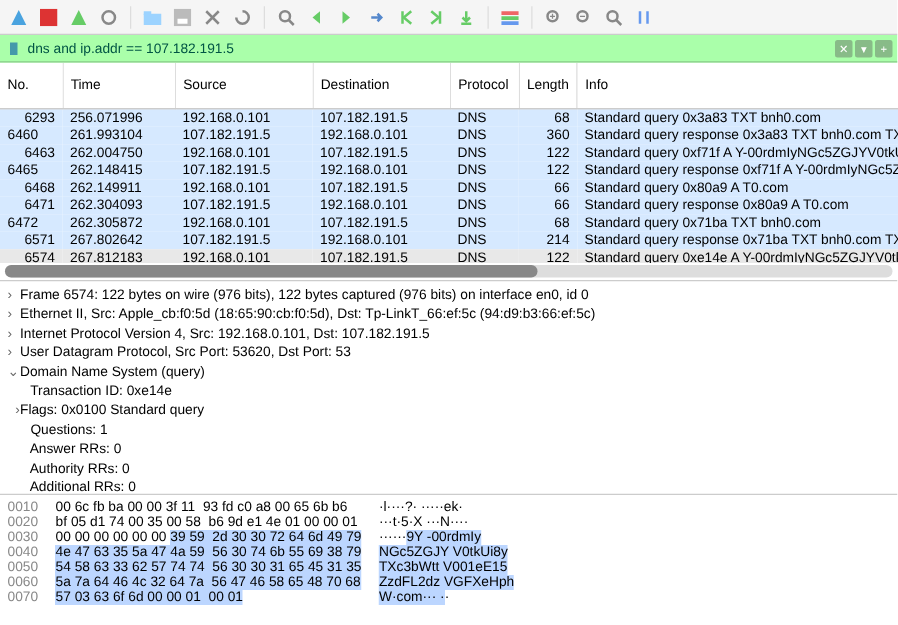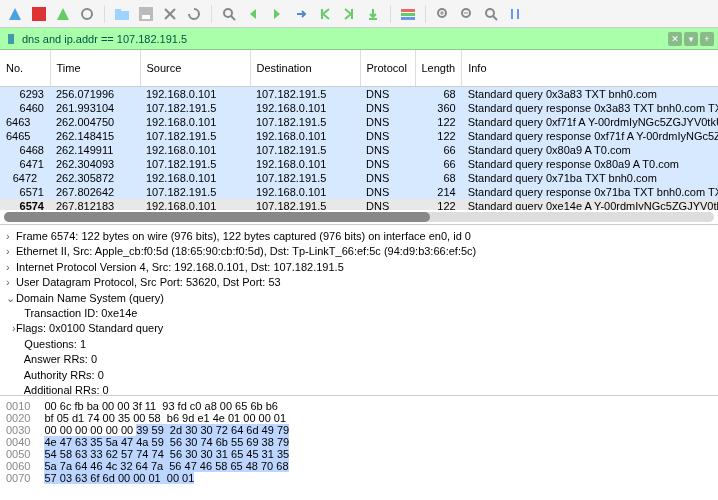--- a/index.html
+++ b/index.html
@@ -184,30 +184,30 @@
         <tr>
           <td style="text-align: right;">6293</td>
           <td>256.071996</td>
           <td>192.168.0.101</td>
           <td>107.182.191.5</td>
           <td>DNS</td>
           <td style="text-align: right;">68</td>
           <td>Standard query 0x3a83 TXT bnh0.com</td>
         </tr>
         <tr>
-          <td style="text-align: right; margin-top: 20px;">6460</td>
+          <td style="text-align: left; margin-top: 20px;">6460</td>
           <td>261.993104</td>
           <td>107.182.191.5</td>
           <td>192.168.0.101</td>
           <td>DNS</td>
           <td style="text-align: right;">360</td>
           <td>Standard query response 0x3a83 TXT bnh0.com TXT TXT</td>
         </tr>
         <tr>
-          <td style="text-align: left;">6463</td>
+          <td style="text-align: right;">6463</td>
           <td>262.004750</td>
           <td>192.168.0.101</td>
           <td>107.182.191.5</td>
           <td>DNS</td>
           <td style="text-align: right;">122</td>
           <td>Standard query 0xf71f A Y-00rdmIyNGc5ZGJYV0tkUi8yTX</td>
         </tr>
         <tr>
           <td style="text-align: left;">6465</td>
           <td>262.148415</td>
@@ -229,39 +229,39 @@
         <tr>
           <td style="text-align: right;">6471</td>
           <td>262.304093</td>
           <td>107.182.191.5</td>
           <td>192.168.0.101</td>
           <td>DNS</td>
           <td style="text-align: right;">66</td>
           <td>Standard query response 0x80a9 A T0.com</td>
         </tr>
         <tr>
-          <td style="text-align: center;">6472</td>
+          <td style="text-align: left;">6472</td>
           <td>262.305872</td>
           <td>192.168.0.101</td>
           <td>107.182.191.5</td>
           <td>DNS</td>
           <td style="text-align: right;">68</td>
           <td>Standard query 0x71ba TXT bnh0.com</td>
         </tr>
         <tr>
           <td style="text-align: right;">6571</td>
           <td>267.802642</td>
           <td>107.182.191.5</td>
           <td>192.168.0.101</td>
           <td>DNS</td>
           <td style="text-align: right;">214</td>
           <td>Standard query response 0x71ba TXT bnh0.com TXT TXT</td>
         </tr>
         <tr class="sel">
-          <td style="text-align: right; font-weight: bold;">6574</td>
+          <td style="text-align: right;">6574</td>
           <td>267.812183</td>
           <td>192.168.0.101</td>
           <td>107.182.191.5</td>
           <td>DNS</td>
           <td style="text-align: right;">122</td>
           <td>Standard query 0xe14e A Y-00rdmIyNGc5ZGJYV0tkUi8yTX</td>
         </tr>
         <tr>
           <td style="text-align: right;">6599</td>
           <td>267.965457</td>
@@ -310,13 +310,20 @@
 0050
 0060
 0070</div>
 <div class="hexcol" id="hexbytes">00 6c fb ba 00 00 3f 11  93 fd c0 a8 00 65 6b b6
 bf 05 d1 74 00 35 00 58  b6 9d e1 4e 01 00 00 01
 00 00 00 00 00 00 <span class="hl">39 59  2d 30 30 72 64 6d 49 79</span>
 <span class="hl">4e 47 63 35 5a 47 4a 59  56 30 74 6b 55 69 38 79</span>
 <span class="hl">54 58 63 33 62 57 74 74  56 30 30 31 65 45 31 35</span>
 <span class="hl">5a 7a 64 46 4c 32 64 7a  56 47 46 58 65 48 70 68</span>
 <span class="hl">57 03 63 6f 6d 00 00 01  00 01</span></div>
+<div class="hexcol" id="hexascii">·l····?· ·····ek·
+···t·5·X ···N····
+······<span class="hl">9Y -00rdmIy</span>
+<span class="hl">NGc5ZGJY V0tkUi8y</span>
+<span class="hl">TXc3bWtt V001eE15</span>
+<span class="hl">ZzdFL2dz VGFXeHph</span>
+<span class="hl">W·com··· ·</span>·</div>
 </div>
 
 </body></html>

